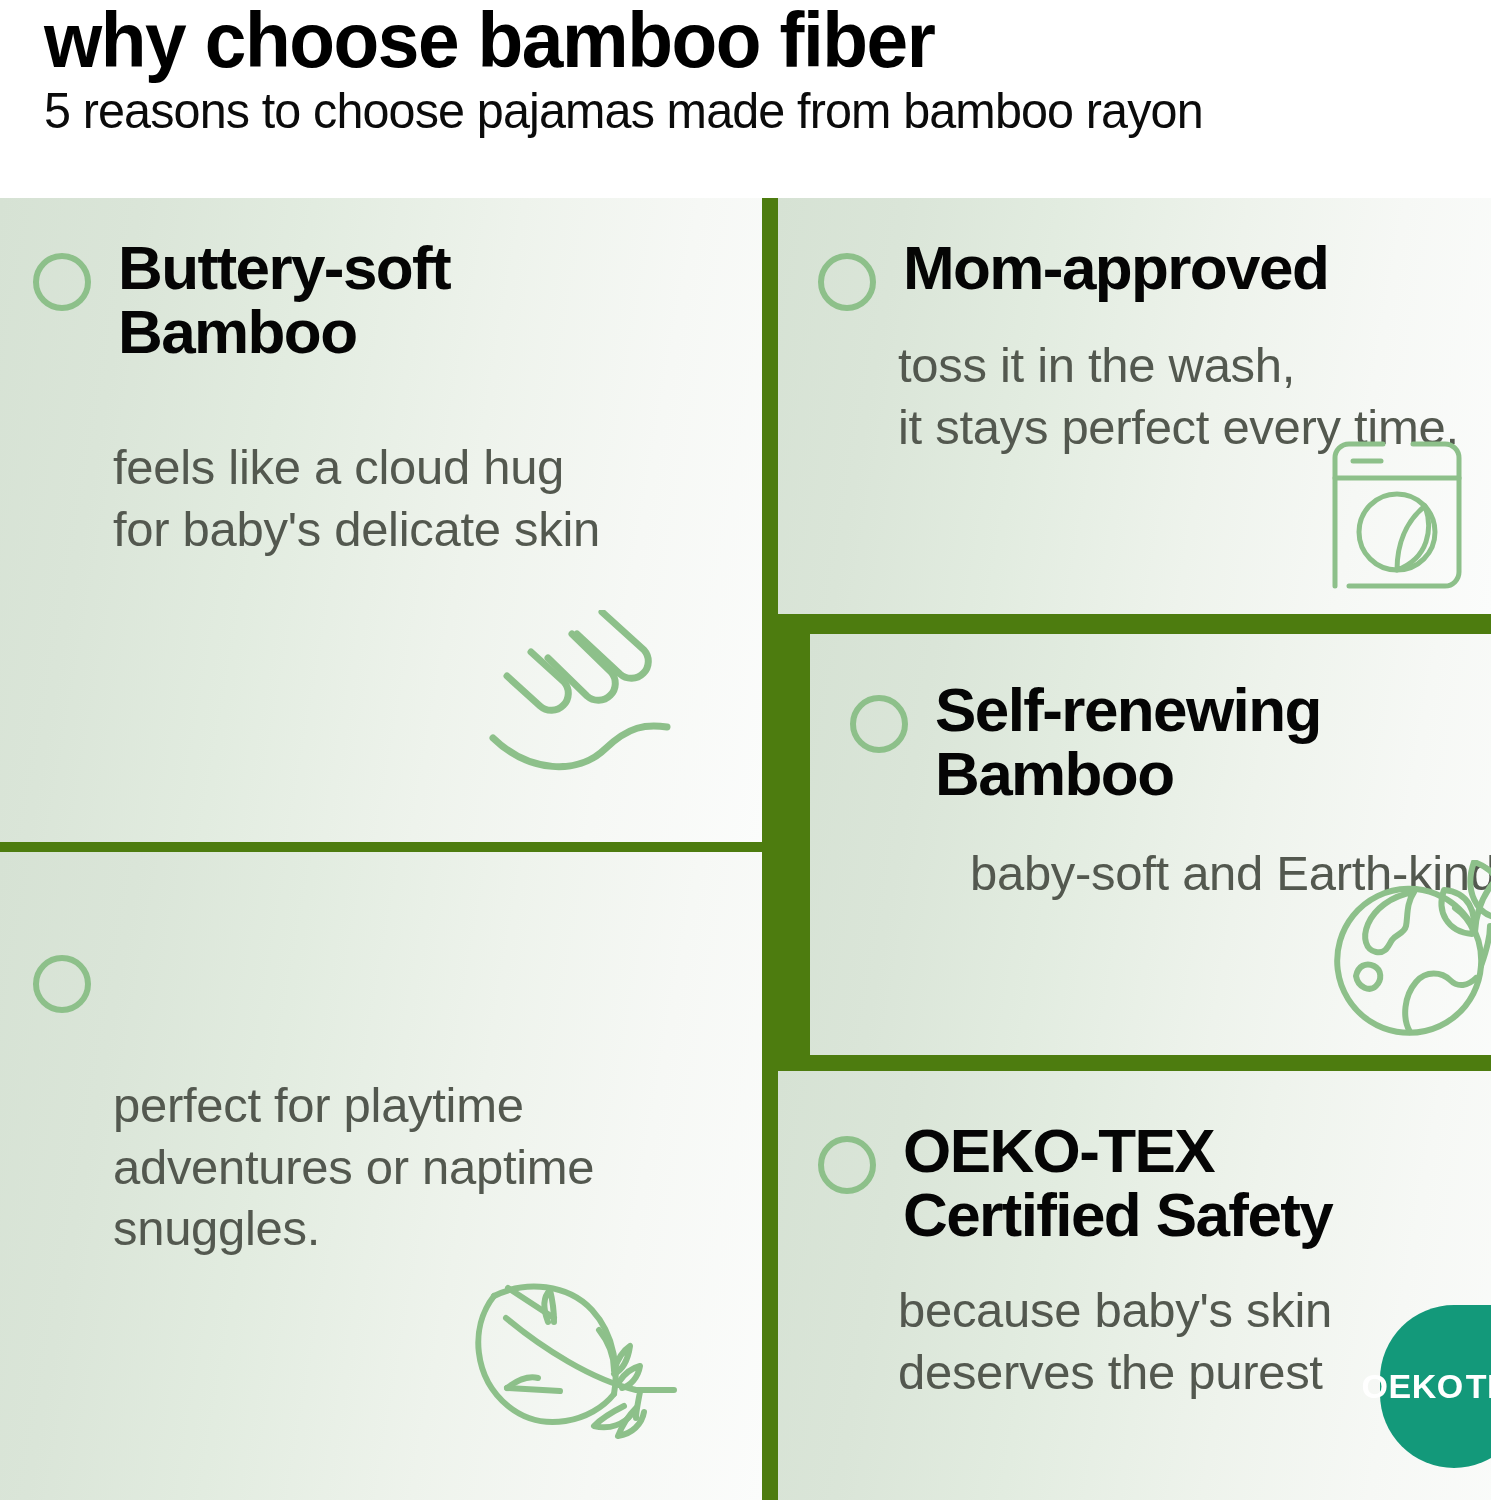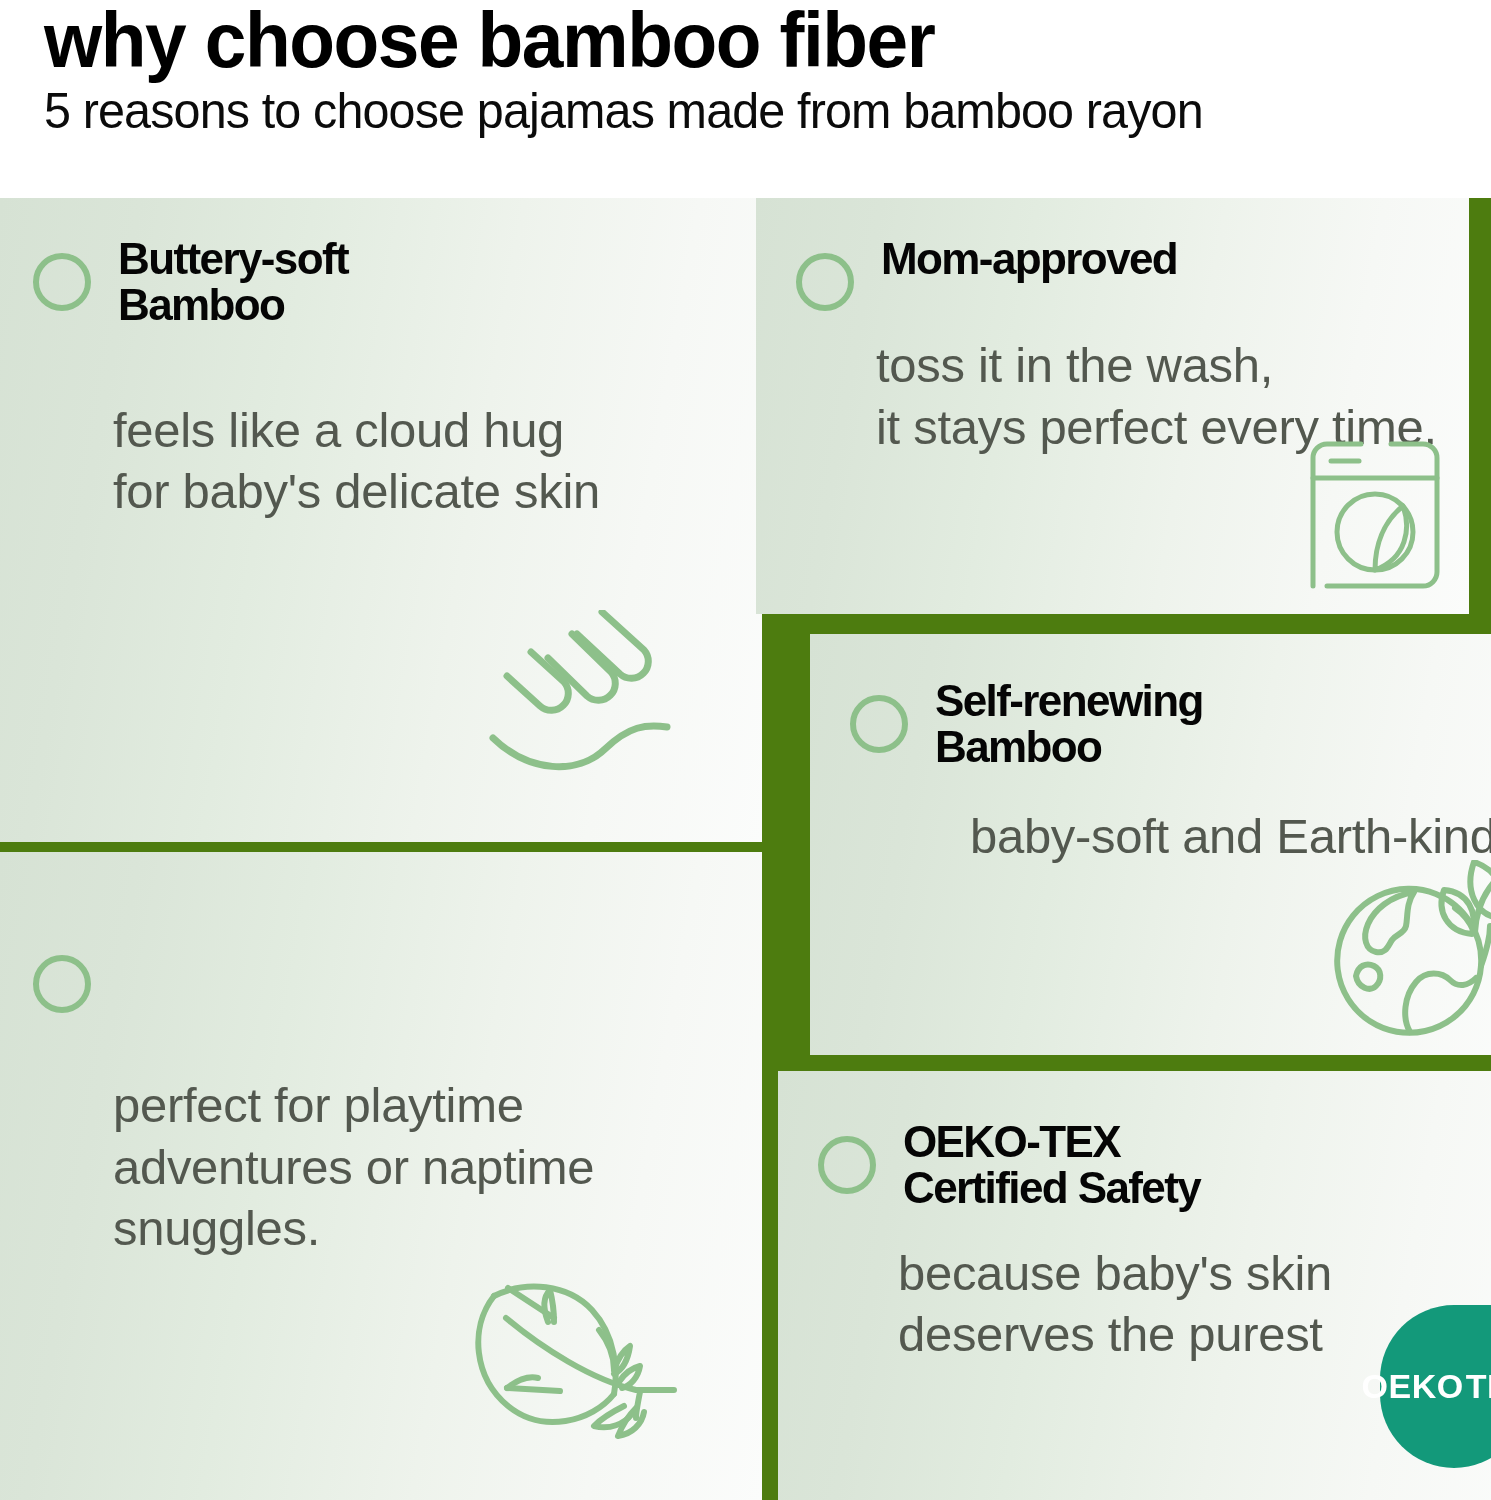--- a/index.html
+++ b/index.html
@@ -84,21 +84,21 @@
   }
 
   .bullet-circle {
     flex: 0 0 auto;
     border: 6px solid #8dc08a;
     border-radius: 50%;
     background: transparent;
   }
 
   .card-title {
-    font-size: 44px;
+    font-size: 62px;
     font-weight: 700;
     letter-spacing: -1.6px;
     line-height: 1.04;
     color: #050505;
     margin: 0;
     white-space: pre-line;
   }
 
   .card-body {
     font-size: 49px;
@@ -126,21 +126,21 @@
   #card-soft   .bullet-circle { width: 46px; height: 46px; margin: 17px 27px 0 0; }
   #card-soft   .card-body { margin-top: 72px; margin-left: 80px; }
   #card-soft   .card-icon { right: 38px; bottom: 42px; width: 250px; height: 190px; }
 
   #card-light  { left: 0px;   top: 852px;  width: 762px; height: 648px; }
   #card-light  .card-inner { padding: 86px 0 0 33px; }
   #card-light  .bullet-circle { width: 46px; height: 46px; margin: 17px 27px 0 0; }
   #card-light  .card-body { margin-top: 62px; margin-left: 80px; }
   #card-light  .card-icon { right: 68px; bottom: 44px; width: 230px; height: 190px; }
 
-  #card-mom    { left: 756px; top: 198px;  width: 713px; height: 416px; }
+  #card-mom    { left: 778px; top: 198px;  width: 713px; height: 416px; }
   #card-mom    .card-inner { padding: 38px 0 0 40px; }
   #card-mom    .bullet-circle { width: 46px; height: 46px; margin: 17px 27px 0 0; }
   #card-mom    .card-body { margin-top: 24px; margin-left: 80px; }
   #card-mom    .card-icon { right: 14px; bottom: 18px; width: 160px; height: 160px; }
 
   #card-renew  { left: 810px; top: 634px;  width: 713px; height: 421px; }
   #card-renew  .card-inner { padding: 44px 0 0 40px; }
   #card-renew  .bullet-circle { width: 46px; height: 46px; margin: 17px 27px 0 0; }
   #card-renew  .card-body { margin-top: 36px; margin-left: 120px; }
   #card-renew  .card-icon { right: 5px; bottom: 10px; width: 200px; height: 185px; }

